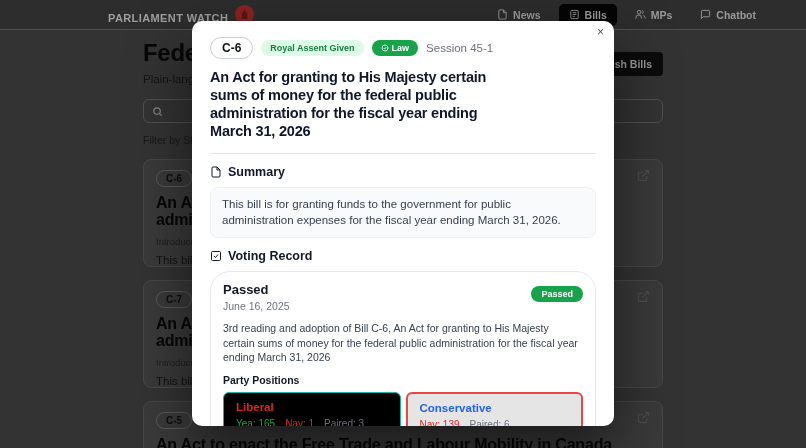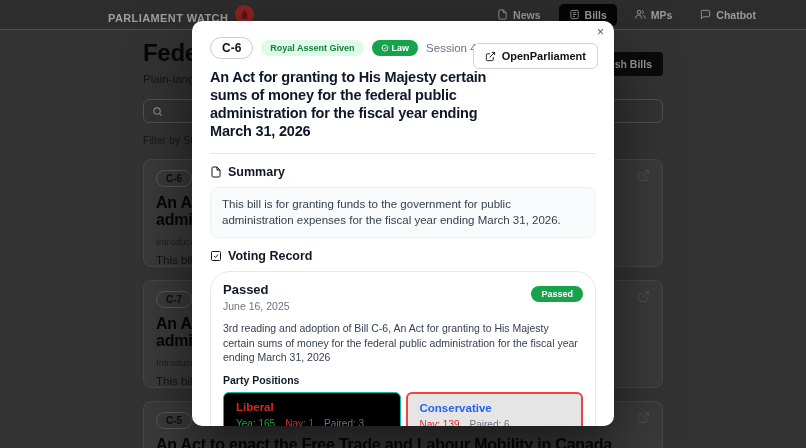--- a/index.html
+++ b/index.html
@@ -224,30 +224,20 @@
         <div>An Act to enact the Free Trade and Labour Mobility in Canada</div>
 
       </div>
 
     </div>
   </div>
 </div>
 
 <div class="modal">
   <span class="modal-close">×</span>
-  <button class="op-btn">
-    <span class="icon">
-      <svg width="11" height="11" viewBox="0 0 24 24" fill="none" stroke="currentColor" stroke-width="2">
-          <path d="M18 13v6a2 2 0 0 1-2 2H5a2 2 0 0 1-2-2V8a2 2 0 0 1 2-2h6"></path>
-          <polyline points="15 3 21 3 21 9"></polyline>
-          <line x1="10" y1="14" x2="21" y2="3"></line>
-        </svg>
-    </span>
-    <span>OpenParliament</span>
-  </button>
 
   <div class="modal-head">
     <div class="modal-badges">
       <span class="modal-code">C-6</span>
       <span class="badge-assent">Royal Assent Given</span>
       <span class="badge-law">
         <span class="icon">
           <svg width="8" height="8" viewBox="0 0 24 24" fill="none" stroke="#fff" stroke-width="2.6">
               <circle cx="12" cy="12" r="9"></circle>
               <polyline points="8 12 11 15 16 9"></polyline>

